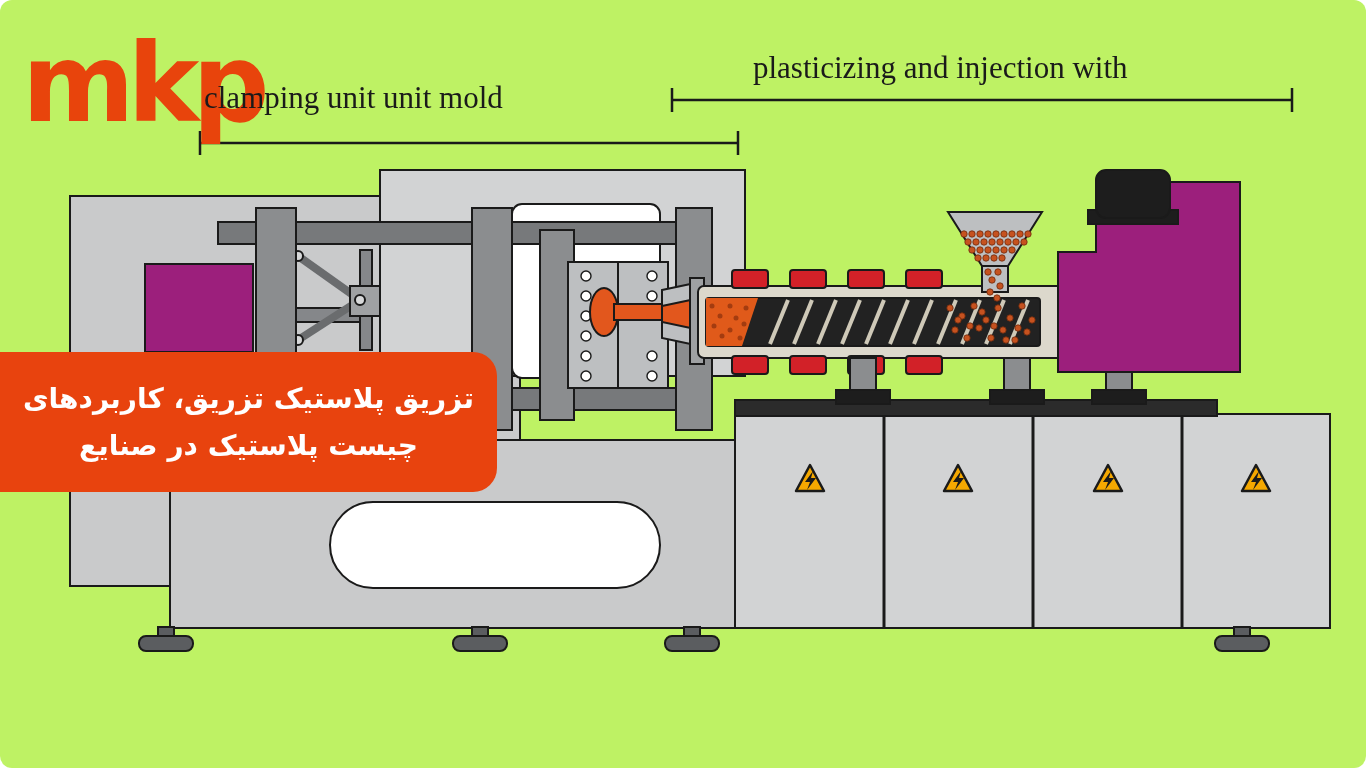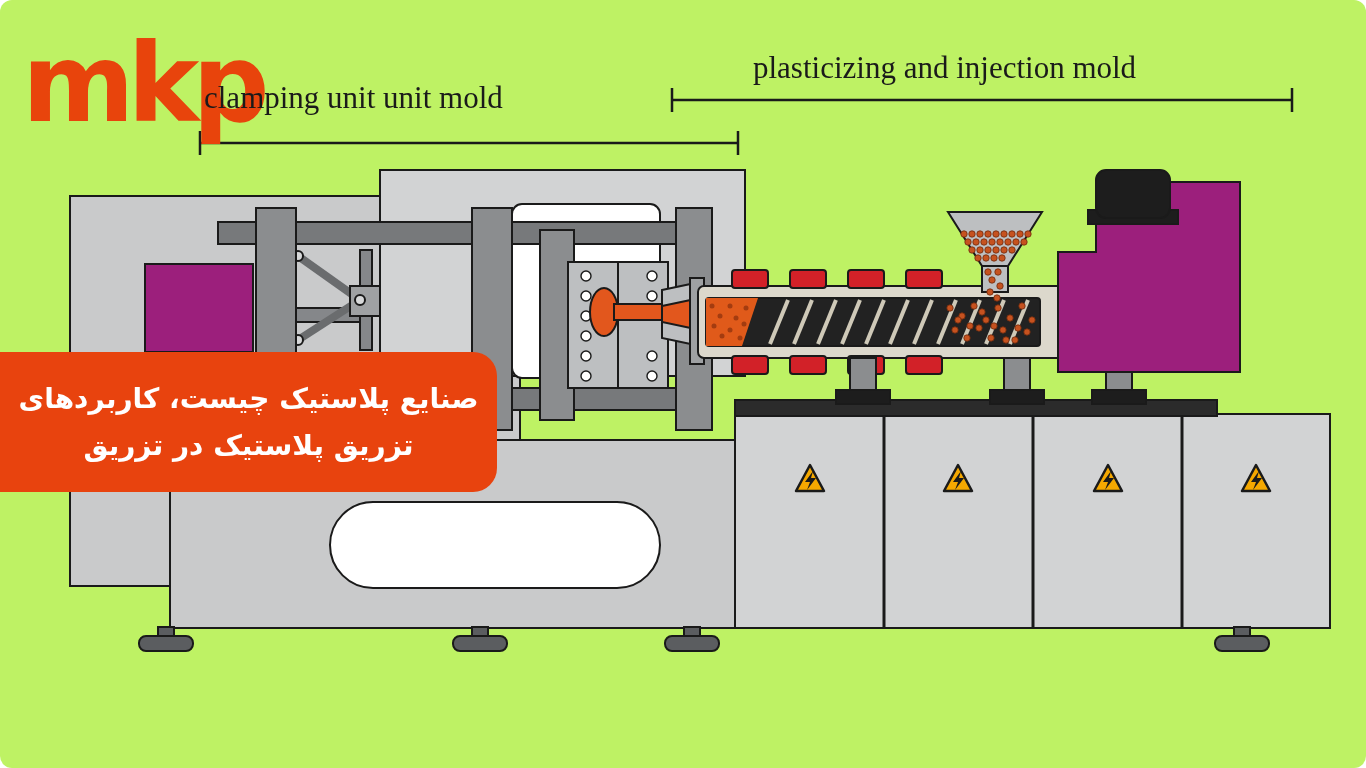--- a/index.html
+++ b/index.html
@@ -237,20 +237,20 @@
 
     <use href="#machine-foot" x="166" y="627"></use>
     <use href="#machine-foot" x="480" y="627"></use>
     <use href="#machine-foot" x="692" y="627"></use>
     <use href="#machine-foot" x="1242" y="627"></use>
   </svg>
 
   <div class="logo">mkp</div>
 
   <div class="dim-label lbl-clamping">clamping unit unit mold</div>
-  <div class="dim-label lbl-injection">plasticizing and injection mold</div>
+  <div class="dim-label lbl-injection">plasticizing and injection with</div>
 
   <div class="banner">
-    <div dir="rtl">صنایع پلاستیک چیست، کاربردهای</div>
-    <div dir="rtl">تزریق پلاستیک در تزریق</div>
+    <div dir="rtl">تزریق پلاستیک تزریق، کاربردهای</div>
+    <div dir="rtl">چیست پلاستیک در صنایع</div>
   </div>
 
 </div>
 
 </body></html>

